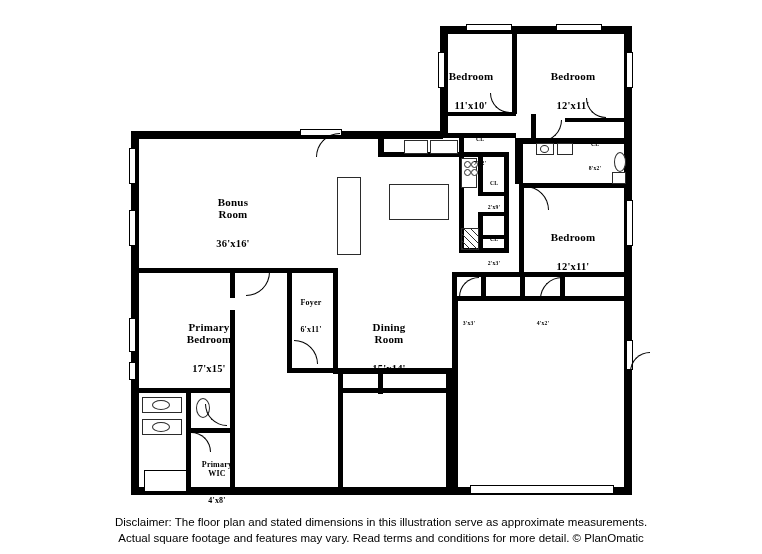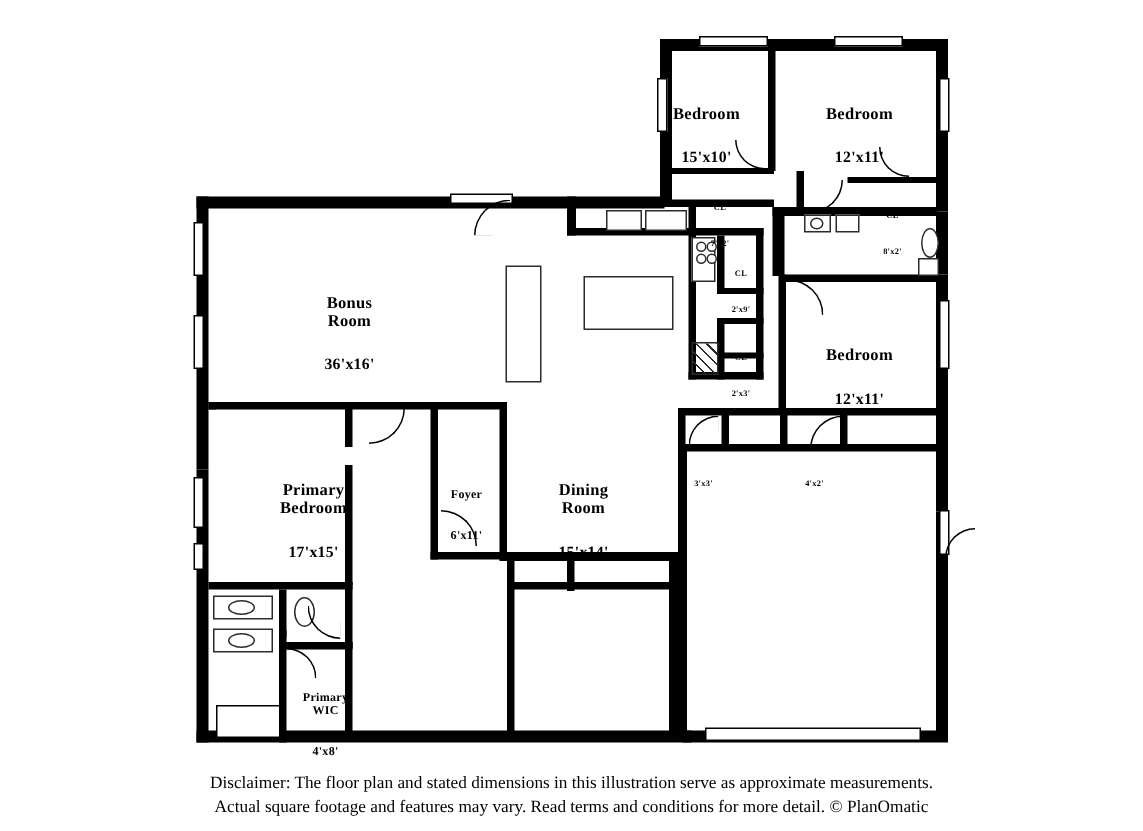--- a/index.html
+++ b/index.html
@@ -98,21 +98,21 @@
     background: #fff;
   }
 
   
   #disclaimer {
     position: absolute;
     left: 0;
     top: 515px;
     width: 762px;
     text-align: center;
-    font-family: Liberation Serif, serif;
+    font-family: Liberation Sans, sans-serif;
     font-size: 11.5px;
     line-height: 1.35;
     color: #000;
   }
   #disclaimer div { white-space: nowrap; }
 </style>
 </head>
 <body>
 
 <div id="plan">
@@ -237,21 +237,21 @@
   <div class="door tl" style="left:540px; top:277px; width:22px; height:22px;"></div>
   <div class="door tl" style="left:459px; top:277px; width:20px; height:20px;"></div>
   <div class="door br" style="left:246px; top:272px; width:24px; height:24px;"></div>
   <div class="door tr" style="left:294px; top:340px; width:24px; height:24px;"></div>
   <div class="door bl" style="left:205px; top:404px; width:22px; height:22px;"></div>
   <div class="door tr" style="left:191px; top:432px; width:20px; height:20px;"></div>
   <div class="door tl" style="left:630px; top:352px; width:20px; height:20px;"></div>
 
   <div class="label" style="left:436px; top:52px; width:70px;">
     <span class="nm">Bedroom</span>
-    <span class="dm">15'x10'</span>
+    <span class="dm">11'x10'</span>
   </div>
 
   <div class="label" style="left:538px; top:52px; width:70px;">
     <span class="nm">Bedroom</span>
     <span class="dm">12'x11'</span>
   </div>
 
   <div class="label" style="left:535px; top:213px; width:76px;">
     <span class="nm">Bedroom</span>
     <span class="dm">12'x11'</span>
@@ -263,21 +263,21 @@
     <span class="dm">36'x16'</span>
   </div>
 
 
   <div class="label" style="left:163px; top:303px; width:92px;">
     <span class="nm">Primary
 Bedroom</span>
     <span class="dm">17'x15'</span>
   </div>
 
-  <div class="label med" style="left:283px; top:308px; width:56px;text-align:center;">
+  <div class="label med" style="left:283px; top:281px; width:56px;text-align:center;">
     <span class="nm">Foyer</span>
     <span class="dm">6'x11'</span>
   </div>
 
   <div class="label" style="left:351px; top:303px; width:76px;">
     <span class="nm">Dining
 Room</span>
     <span class="dm">15'x14'</span>
   </div>
 

